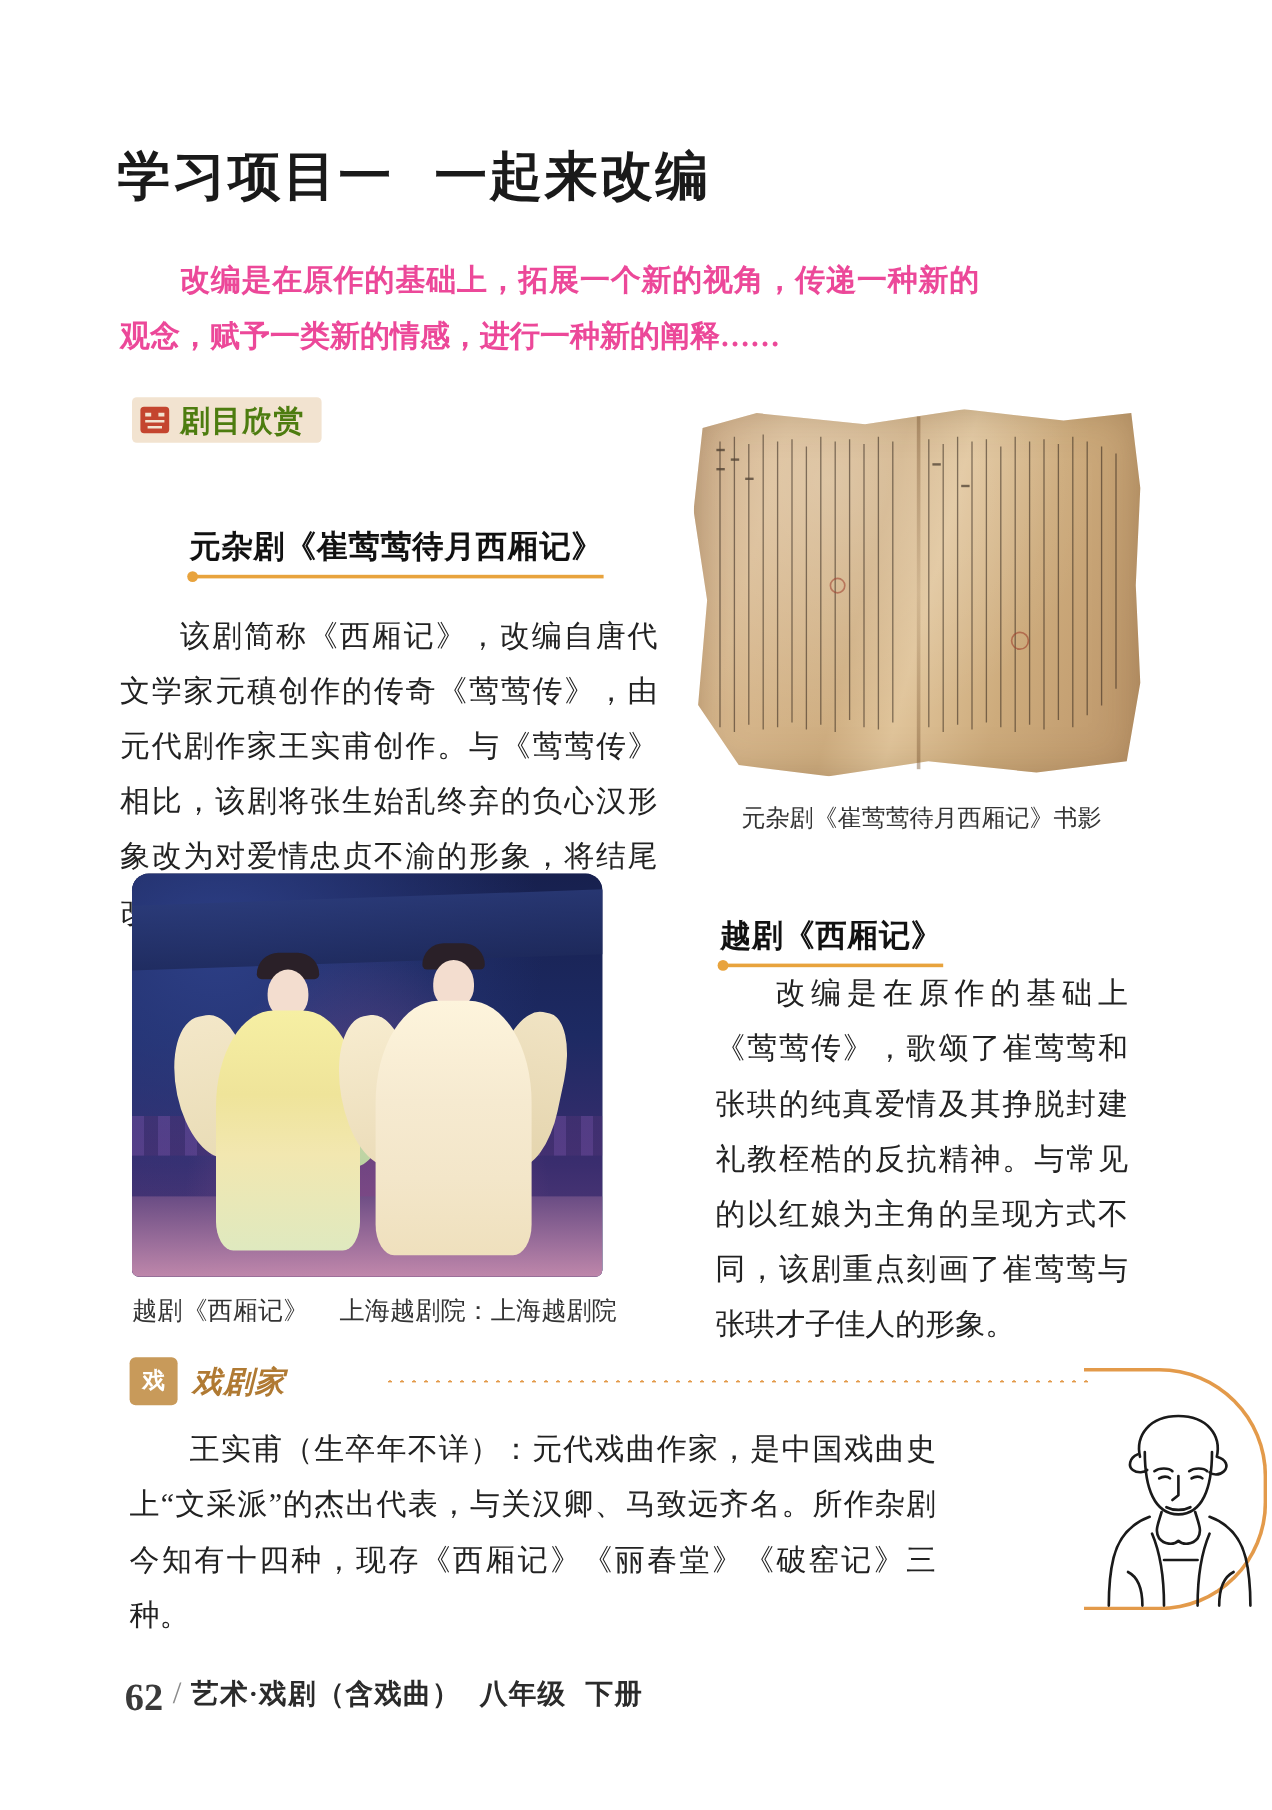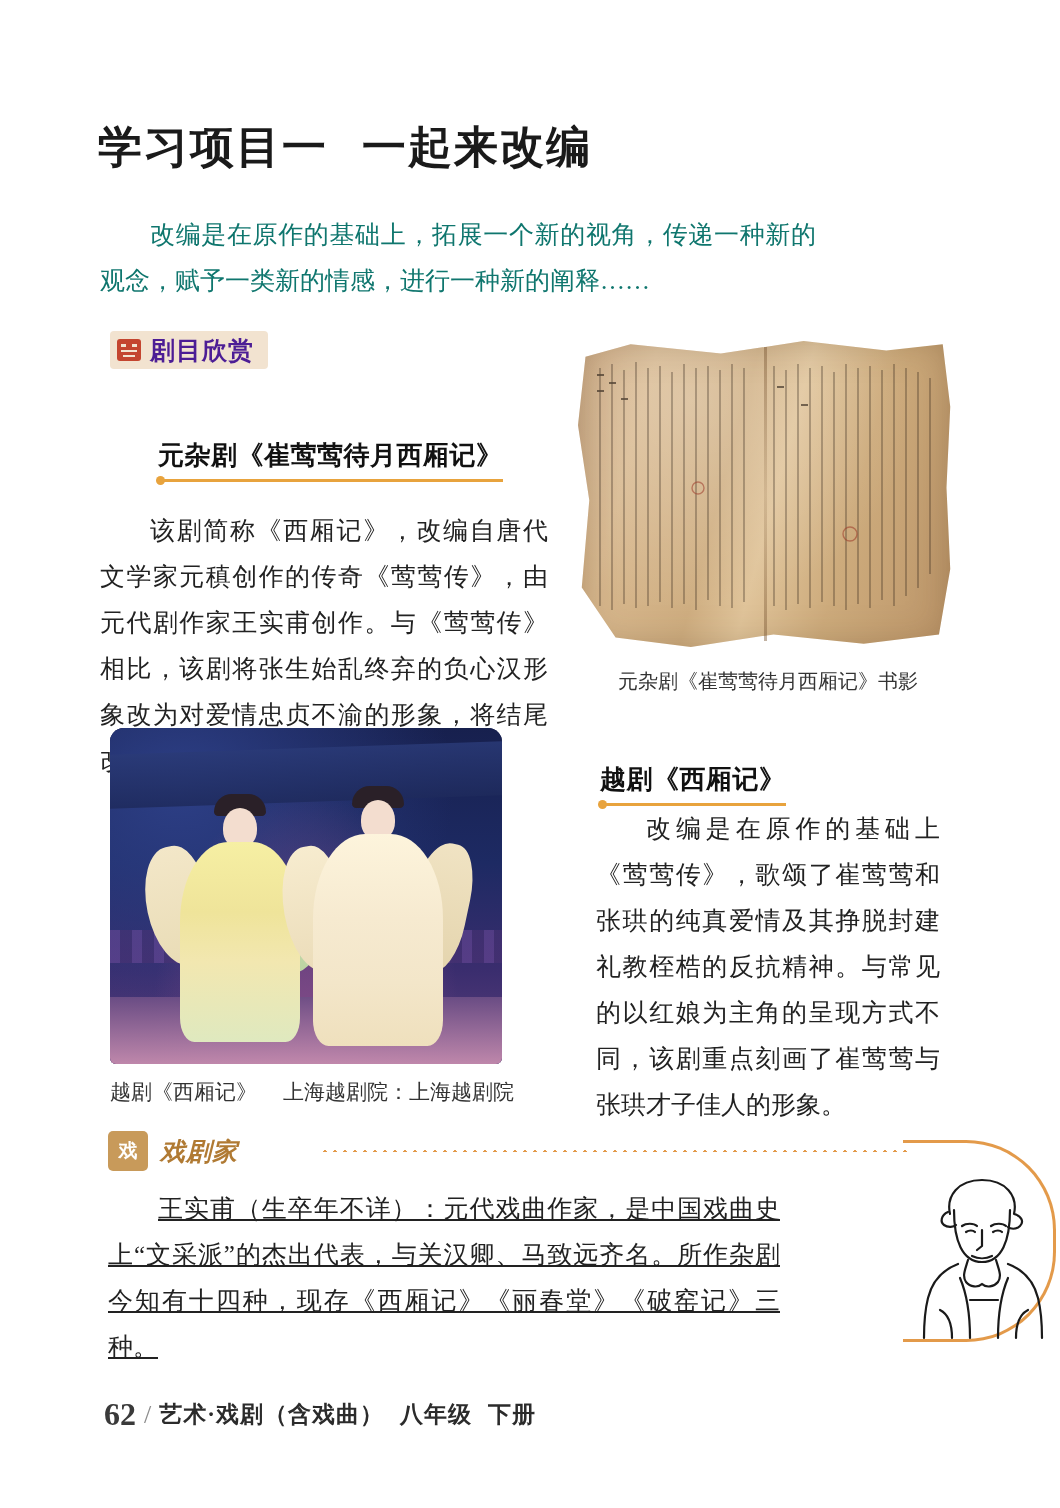--- a/index.html
+++ b/index.html
@@ -38,21 +38,22 @@
   
   .intro {
     position: absolute;
     left: 100px;
     top: 212px;
     width: 716px;
     font-size: 25px;
     line-height: 46px;
     text-indent: 50px;
     text-align: justify;
-    color: #0f766e;
+    color: #ec4899;
+    font-weight: bold;
   }
 
   
   .sec-label {
     position: absolute;
     left: 110px;
     top: 330px;
     height: 40px;
     display: flex;
     align-items: center;
@@ -68,21 +69,21 @@
   .sec-label .orn {
     width: 30px;
     height: 30px;
     margin-right: 6px;
     position: relative;
   }
   .sec-label .orn svg { display:block; }
   .sec-label .txt {
     font-size: 25px;
     font-weight: bold;
-    color: #4c1d95;
+    color: #4d7c0f;
     letter-spacing: 1px;
   }
 
   
   .subhead {
     position: absolute;
     font-size: 26px;
     font-weight: bold;
     color: #111;
     letter-spacing: 0.5px;
@@ -303,37 +304,36 @@
   .dm-text {
     position: absolute;
     left: 0;
     top: 56px;
     width: 672px;
     font-size: 25px;
     line-height: 46px;
     text-indent: 50px;
     text-align: justify;
     color: #222;
-    text-decoration: underline;
   }
   .portrait {
     position: absolute;
     left: 790px;
     top: 30px;
     width: 170px;
     height: 200px;
   }
 
   
   .footer {
     position: absolute;
     left: 104px;
     top: 1396px;
     display: flex;
-    align-items: center;
+    align-items: flex-start;
     white-space: nowrap;
   }
   .footer .pgno {
     font-size: 32px;
     font-weight: bold;
     color: #3a3a3a;
     font-family: "Liberation Serif", serif;
   }
   .footer .slash {
     font-size: 26px;

